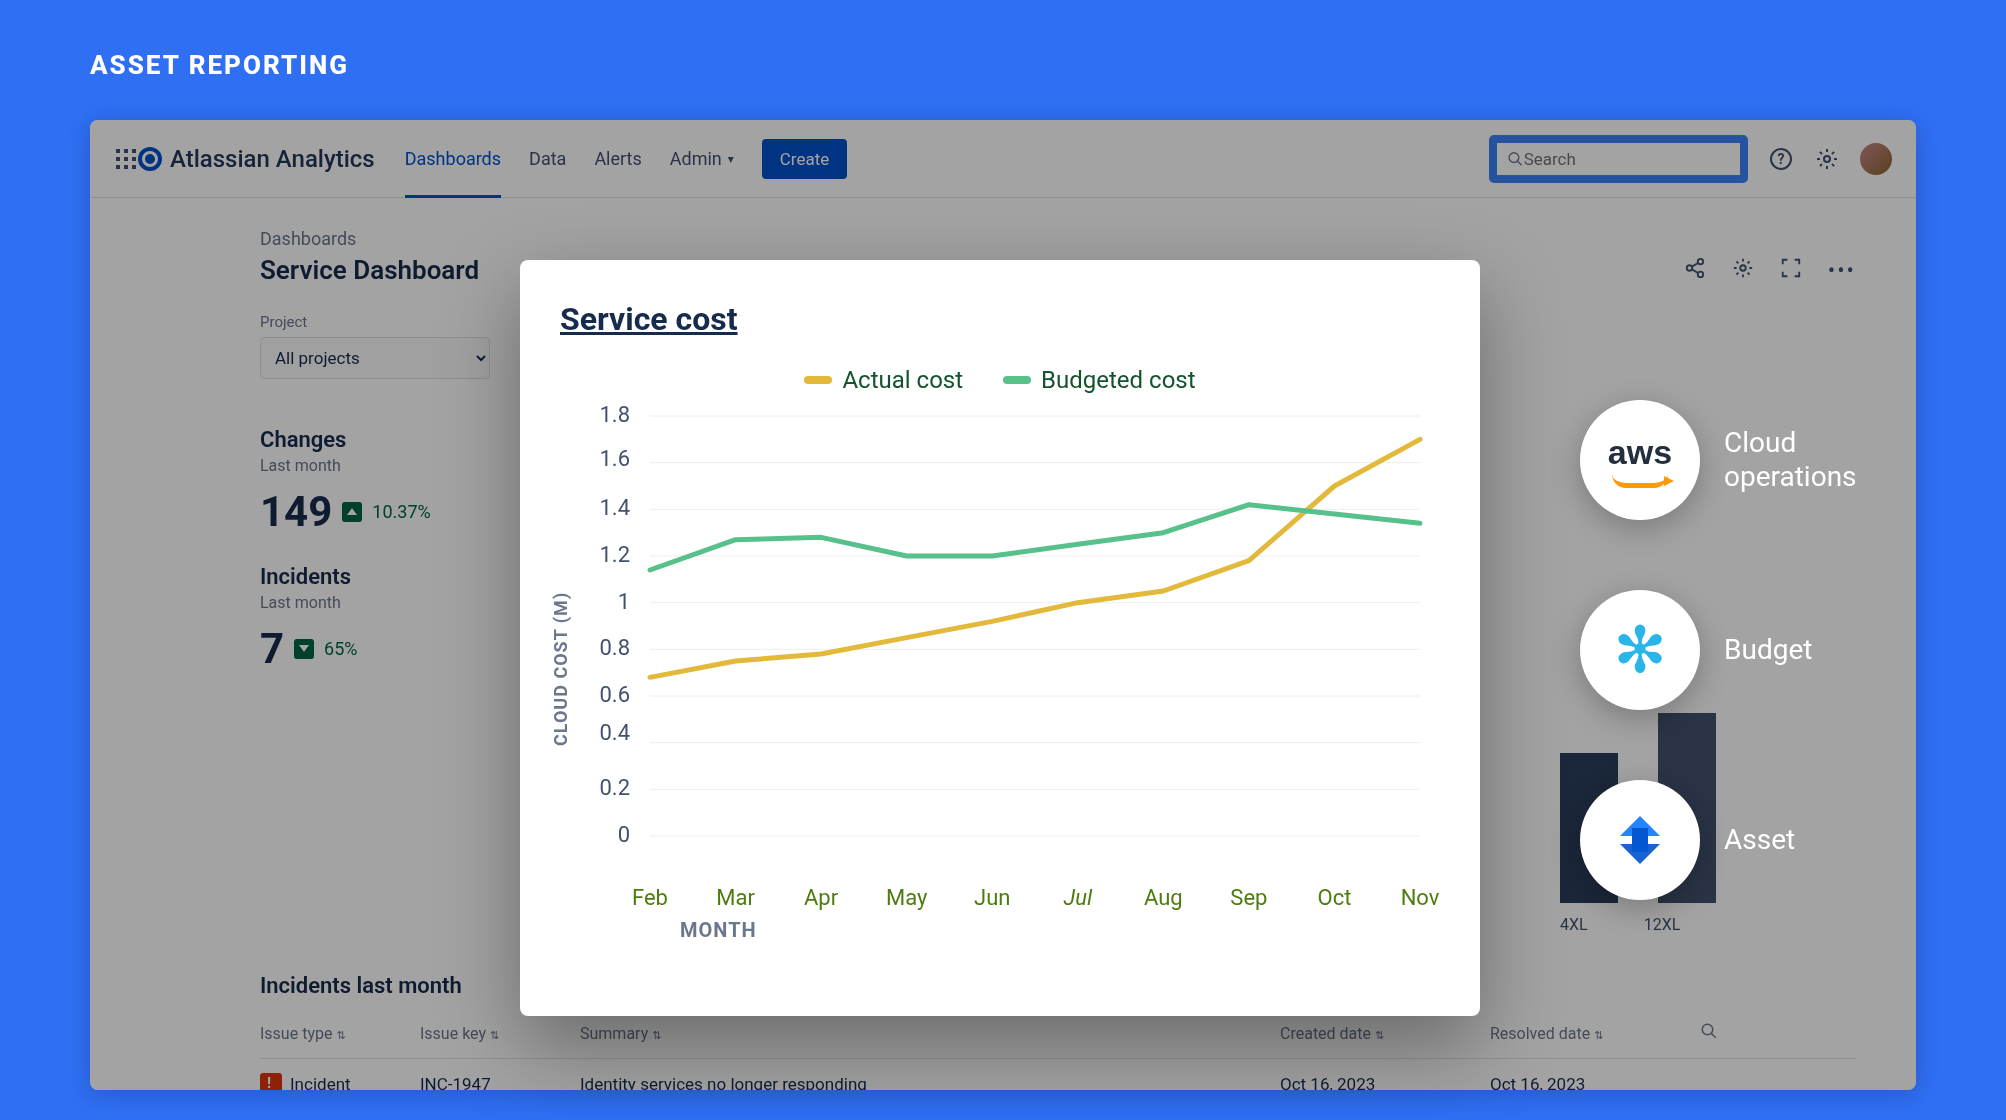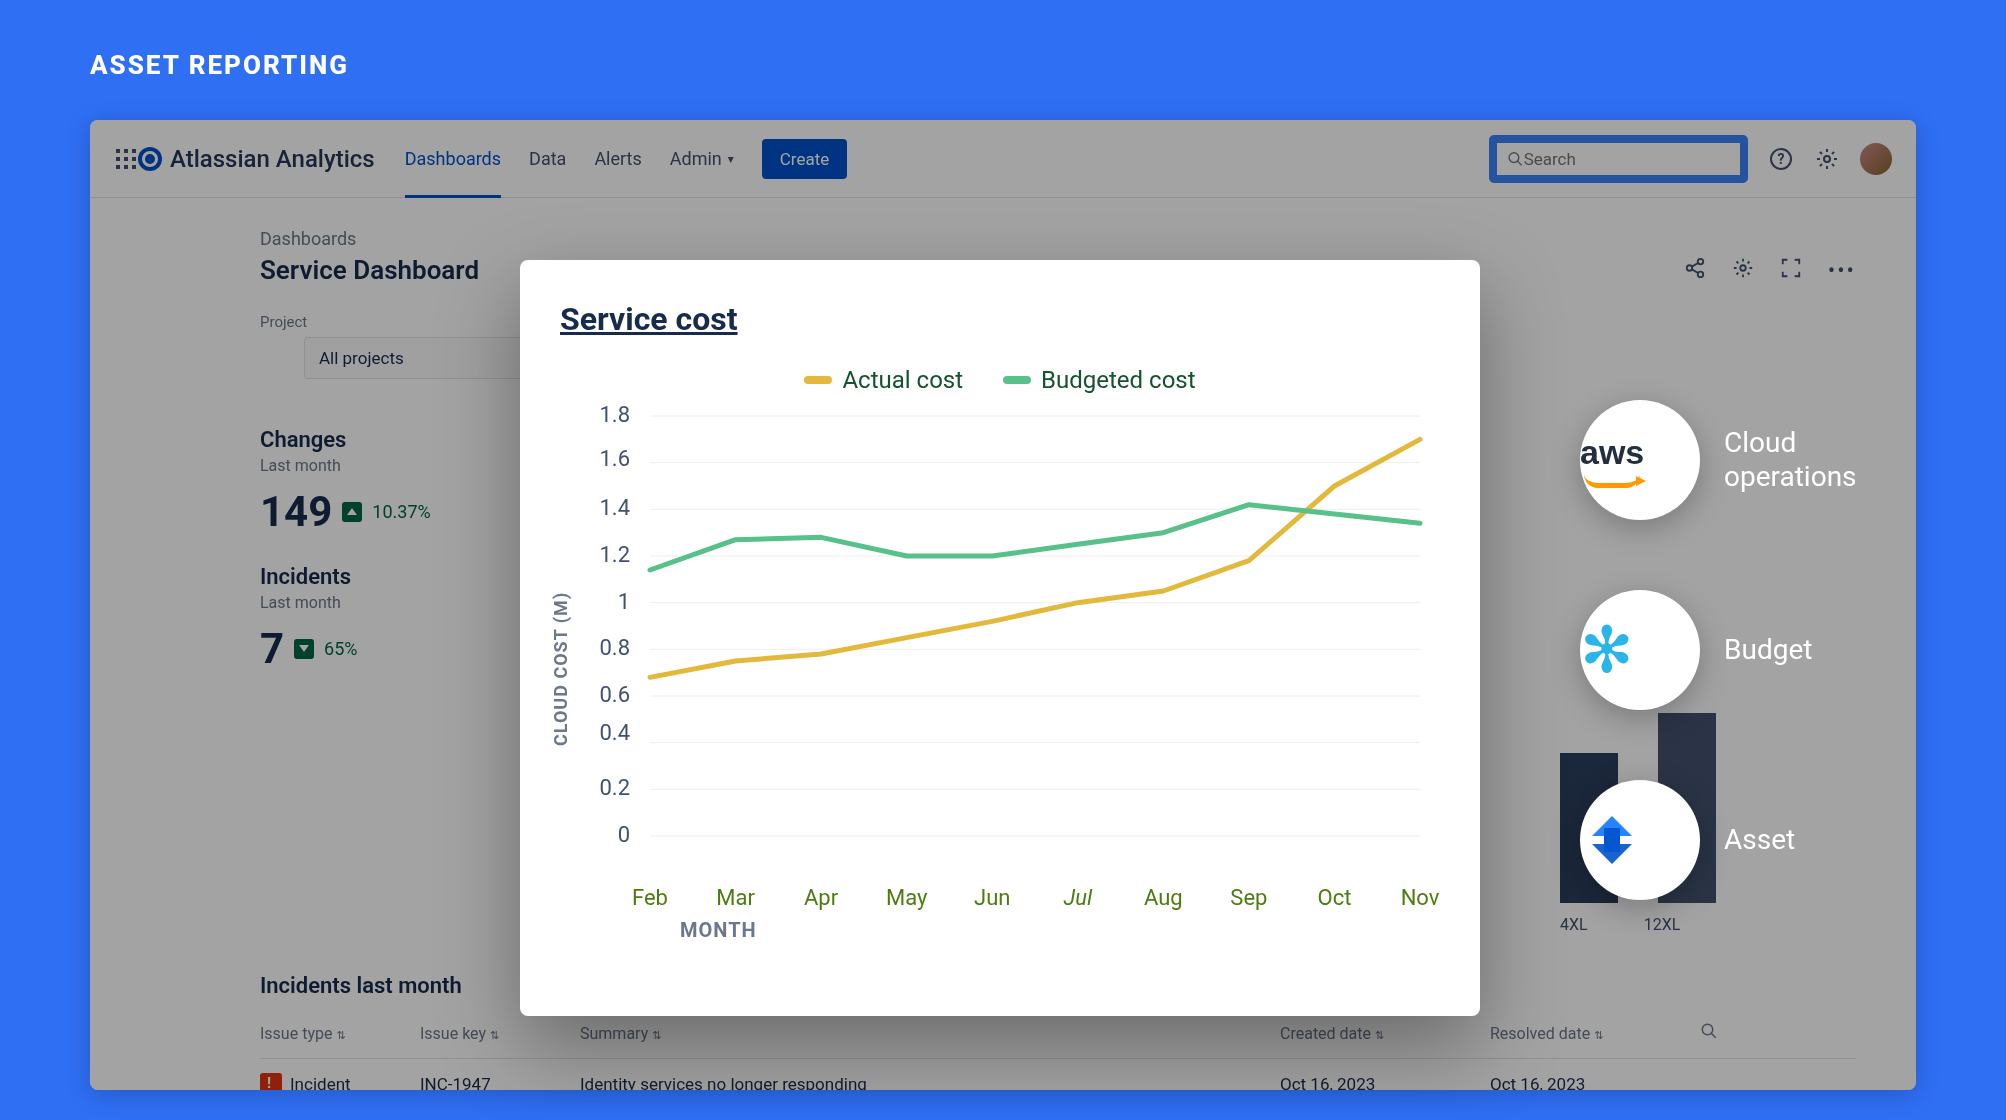--- a/index.html
+++ b/index.html
@@ -29,21 +29,21 @@
   .avatar { width: 32px; height: 32px; border-radius: 50%; background: linear-gradient(135deg,#c88,#863); }
 
   
   .content { position: relative; padding: 30px 60px 0 170px; z-index: 1; }
   .breadcrumb { color: #6B778C; font-size: 18px; }
   .page-title-row { display: flex; align-items: center; margin-top: 6px; }
   .page-title { font-size: 26px; font-weight: 600; color: #172B4D; }
   .page-actions { margin-left: auto; display: flex; gap: 26px; align-items: center; color: #42526E; }
   .page-actions .pa { cursor: pointer; font-size: 22px; }
   .filter-label { margin-top: 28px; font-size: 15px; color: #6B778C; }
-  .filter-select { margin-top: 6px; width: 230px; height: 42px; border: 1px solid #DFE1E6; border-radius: 4px; font-size: 17px; padding: 0 10px; color: #172B4D; background: #FAFBFC; margin-left: 44px; }
+  .filter-select { margin-top: 6px; width: 230px; height: 42px; border: 1px solid #DFE1E6; border-radius: 4px; font-size: 17px; padding: 0 10px; color: #172B4D; background: #FAFBFC; }
 
   .stats-row { display: flex; gap: 200px; margin-top: 48px; }
   .stat-block .stat-title { font-size: 22px; font-weight: 600; color: #172B4D; }
   .stat-block .stat-sub { font-size: 16px; color: #6B778C; margin-top: 4px; }
   .stat-block .stat-val-row { display: flex; align-items: center; gap: 10px; margin-top: 12px; }
   .stat-block .stat-val { font-size: 42px; font-weight: 700; color: #172B4D; }
   .delta-badge { width: 20px; height: 20px; background: #006644; border-radius: 3px; display: inline-flex; align-items: center; justify-content: center; }
   .delta-badge.up::after { content: ""; border-left: 5px solid transparent; border-right: 5px solid transparent; border-bottom: 7px solid #fff; }
   .delta-badge.down::after { content: ""; border-left: 5px solid transparent; border-right: 5px solid transparent; border-top: 7px solid #fff; }
   .delta-text { font-size: 18px; color: #006644; }
@@ -74,21 +74,21 @@
   .chart-wrap { position: relative; margin-top: 12px; height: 530px; }
   .chart-wrap svg { position: absolute; left: 70px; top: 0; }
   .ylabel { position: absolute; left: -10px; top: 340px; transform: rotate(-90deg); transform-origin: left top; font-size: 18px; font-weight: 700; color: #6B778C; letter-spacing: 1px; }
   .xlabel { position: absolute; left: 120px; bottom: -6px; font-size: 20px; font-weight: 700; color: #6B778C; letter-spacing: 1px; }
   .ytick { position: absolute; left: 30px; font-size: 22px; color: #42526E; text-align: right; width: 40px; }
   .xtick { position: absolute; bottom: 26px; font-size: 22px; color: #4d7c0f; width: 70px; text-align: center; }
 
   
   .integrations { position: absolute; left: 1580px; top: 400px; z-index: 30; display: flex; flex-direction: column; gap: 70px; }
   .integ-item { display: flex; align-items: center; gap: 24px; }
-  .integ-bubble { width: 120px; height: 120px; background: #fff; border-radius: 50%; box-shadow: 0 8px 30px rgba(0,0,0,0.25); display: flex; align-items: center; }
+  .integ-bubble { width: 120px; height: 120px; background: #fff; border-radius: 50%; box-shadow: 0 8px 30px rgba(0,0,0,0.25); display: flex; align-items: center; justify-content: center; }
   .integ-label { color: #fff; font-size: 28px; line-height: 1.2; }
   .aws-txt { font-family: Arial; font-weight: 700; font-size: 34px; color: #232F3E; }
   .aws-smile { width: 56px; height: 14px; border-bottom: 5px solid #FF9900; border-radius: 0 0 40px 40px; position: relative; }
   .aws-smile::after { content: ""; position: absolute; right: -6px; bottom: -3px; border-left: 10px solid #FF9900; border-top: 5px solid transparent; border-bottom: 5px solid transparent; }
   .snow { color: #29B5E8; font-size: 64px; }
 </style>
 </head>
 <body>
 
 <div class="slide-title">ASSET REPORTING</div>

